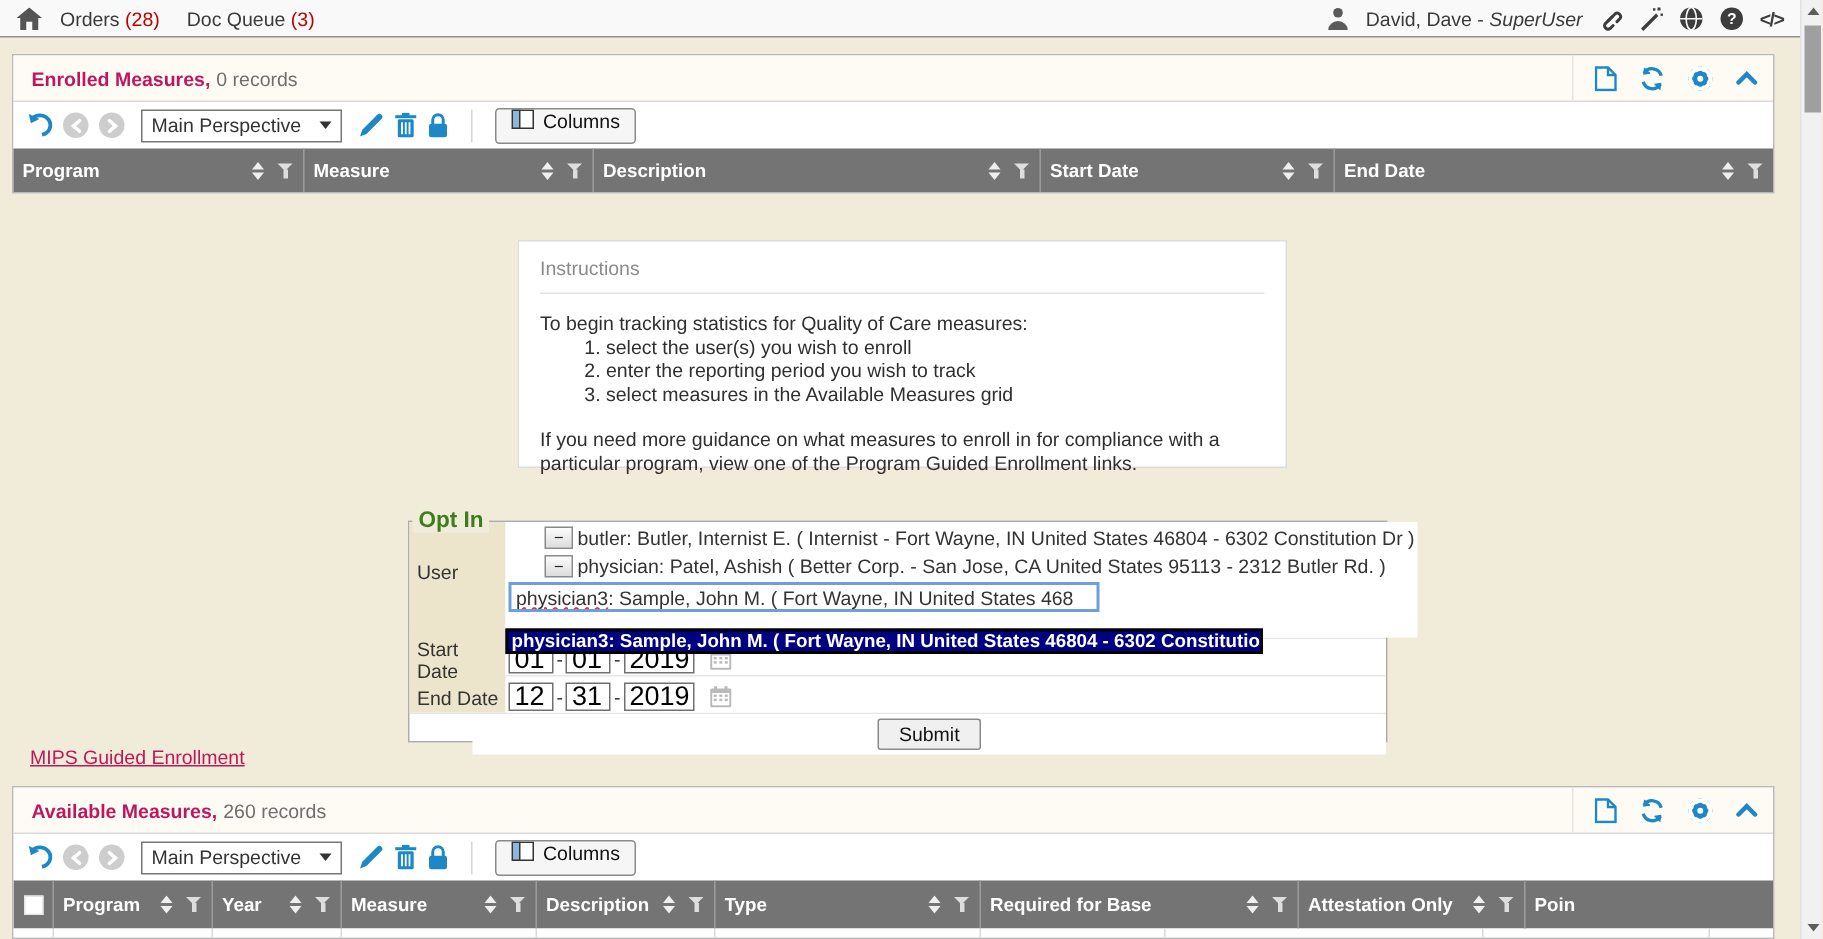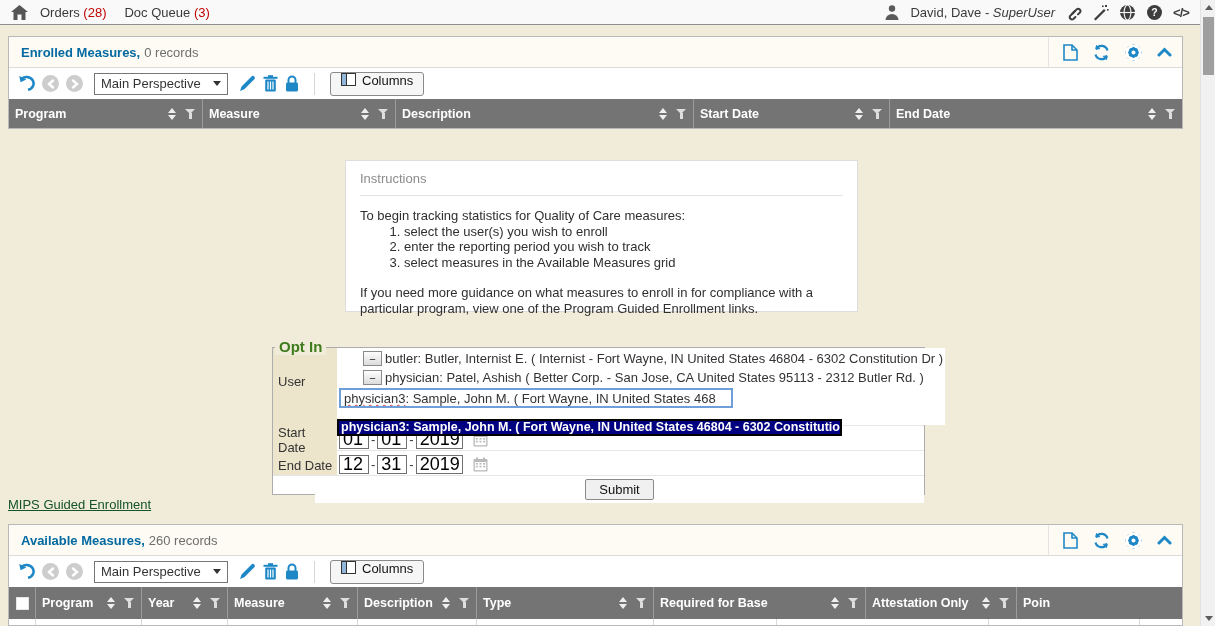--- a/index.html
+++ b/index.html
@@ -21,21 +21,21 @@
   
   .scrollbar { position:absolute; right:0; top:0; width:15px; height:626px; background:#f1f1f1; border-left:1px solid #e2e2e2; }
   .sb-arrow { position:absolute; left:0; width:15px; height:15px; display:flex; align-items:center; justify-content:center; }
   .sb-tri-up { width:0; height:0; border-left:4px solid transparent; border-right:4px solid transparent; border-bottom:5px solid #5c5c5c; }
   .sb-tri-down { width:0; height:0; border-left:4px solid transparent; border-right:4px solid transparent; border-top:5px solid #5c5c5c; }
   .sb-thumb { position:absolute; left:2px; top:17px; width:11px; height:58px; background:#9f9f9f; }
 
   
   .panel { position:absolute; left:8px; width:1175px; background:#fff; border:1px solid #b9b9b9; }
   .panel-header { height:31px; display:flex; align-items:center; padding:0 10px 0 12px; background:#fdfbf4; border-bottom:1px solid #dcdcdc; }
-  .panel-title { font-weight:bold; color:#0369a1; }
+  .panel-title { font-weight:bold; color:#be185d; }
   .panel-records { color:#6e6e6e; margin-left:4px;text-align:center; }
   .panel-icons { margin-left:auto; display:flex; align-items:center; gap:15px; border-left:1px solid #e4e4e4; padding-left:14px; height:100%; }
   .blue-icon { color:#1e88c7; display:inline-flex; align-items:center; cursor:pointer; }
 
   .toolbar { height:31px; display:flex; align-items:center; padding:0 8px; background:#fff; gap:7px; }
   .circle-btn { width:17px; height:17px; border-radius:50%; background:#cdcdcd; display:inline-flex; align-items:center; justify-content:center; }
   .persp-select { width:134px; height:22px; border:1px solid #767676; background:#fff; display:flex; align-items:center; padding:0 6px; margin:0 4px; cursor:pointer; }
   .persp-select .caret { margin-left:auto; width:0; height:0; border-left:4px solid transparent; border-right:4px solid transparent; border-top:5px solid #333; }
   .vsep { width:1px; height:22px; background:#d6d6d6; margin:0 8px; }
   .columns-btn { display:inline-flex; align-items:flex-start; gap:6px; border:1px solid #8a8a8a; background:#f6f6f6; border-radius:3px; height:24px; padding:0 10px; cursor:pointer; color:#111; }
@@ -88,21 +88,21 @@
   .db-mm { width:30px; } .db-dd { width:30px; } .db-yy { width:47px; }
   .dash { color:#333; }
   .cal-icon { margin-left:8px; display:inline-flex; cursor:pointer; }
   .submit-row { height:27px; display:flex; align-items:center; justify-content:center; border-bottom:none; background:#fff;margin-left:42px; }
   .submit-btn { border:1px solid #8a8a8a; background:#f0f0f0; padding:2px 13px; font-size:13px; cursor:pointer; color:#111; border-radius:2px; }
 
   
   .suggestion { position:absolute; left:337px; top:419px; width:505px; height:17px; background:#000080; border:2px solid #000;
      color:#fff; font-weight:bold; font-size:12.5px; line-height:13px; padding:0 2px; white-space:nowrap; overflow:hidden; z-index:30; cursor:pointer; }
 
-  .mips-link { position:absolute; left:8px; top:497px; color:#14532d; text-decoration:underline; cursor:pointer;text-align:center; }
+  .mips-link { position:absolute; left:20px; top:497px; color:#be185d; text-decoration:underline; cursor:pointer;text-align:center; }
 </style>
 </head>
 <body>
 
 <div class="root">
 
   <div class="topbar">
     <span class="tb-icon" style="margin-right:12px;">
       <svg width="17" height="15" viewBox="0 0 17 15">
           <path d="M8.5 0 L17 7 H14.5 V15 H10.5 V9.5 H6.5 V15 H2.5 V7 H0 Z" fill="#555"></path>

